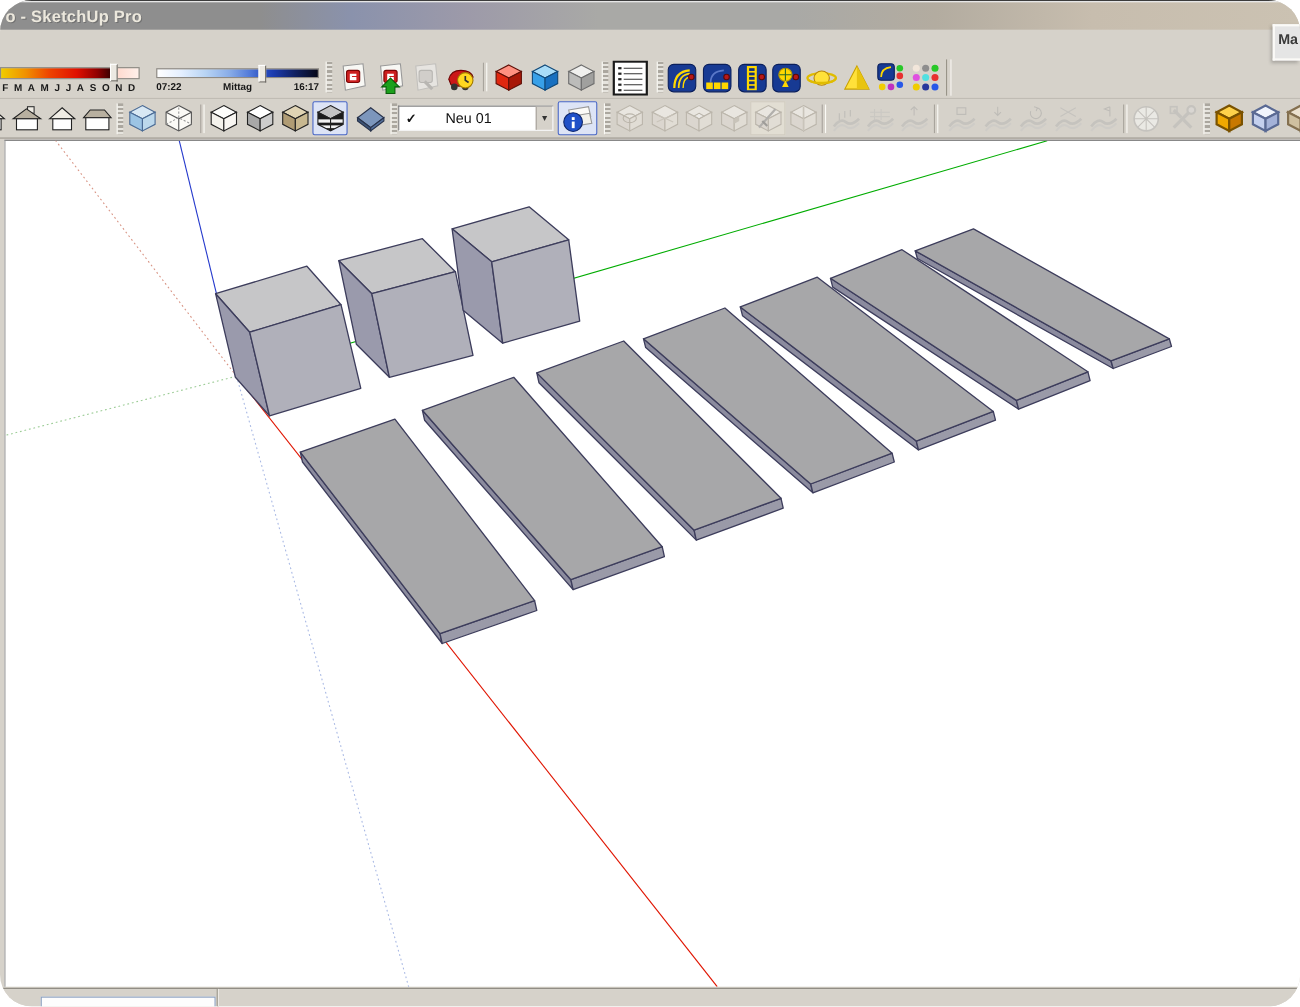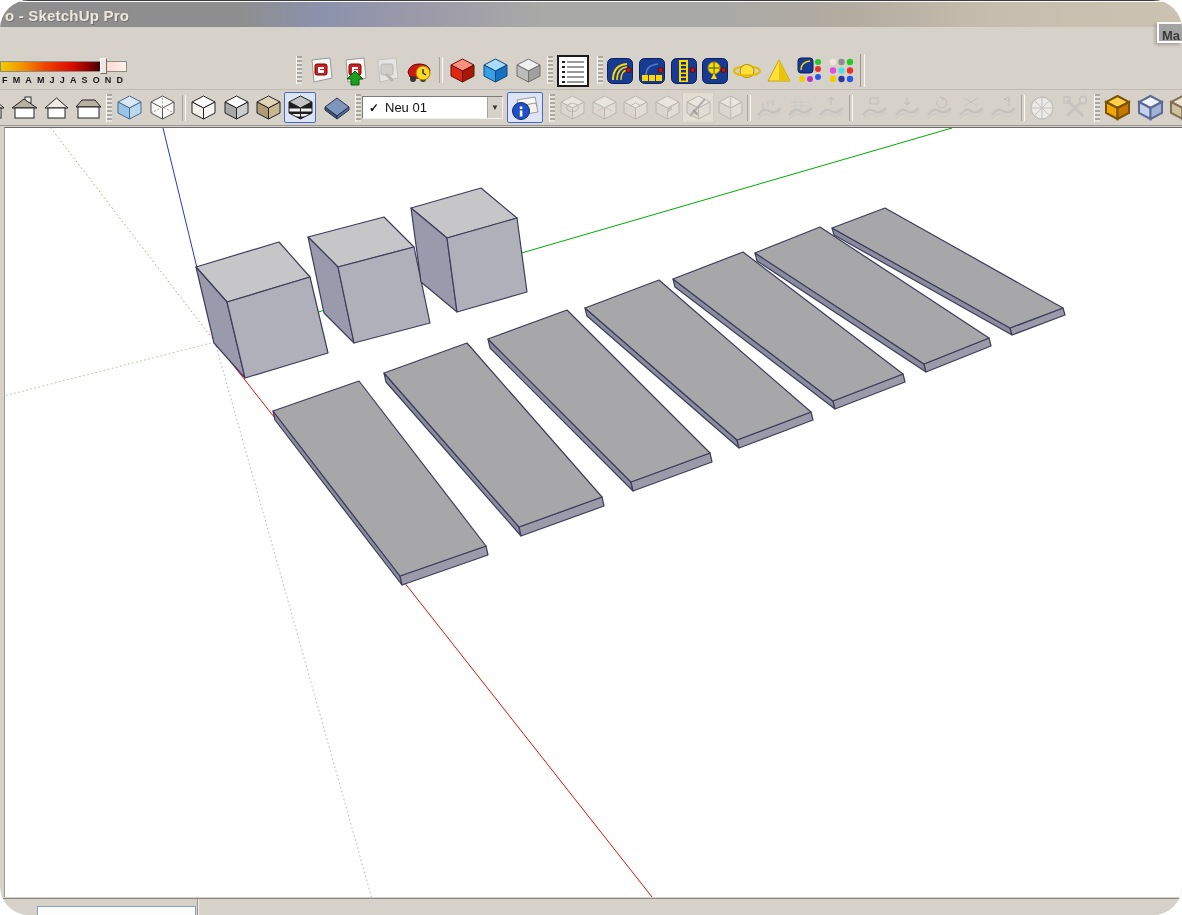--- a/index.html
+++ b/index.html
@@ -38,36 +38,36 @@
   .sbar{position:absolute;border:1px solid #8e8a84;box-sizing:border-box;}
   .sthumb{position:absolute;width:7px;height:16px;background:#ece9e2;
     border:1px solid;border-color:#fff #6e6a64 #6e6a64 #fff;box-sizing:border-box;}
   .slabels{position:absolute;display:flex;justify-content:space-between;
     font-size:9px;font-weight:bold;color:#181818;}
   
   .dropdown{position:absolute;top:6px;height:23px;background:#fff;display:flex;align-items:center;
     border:1px solid;border-color:#7a7a7a #f2f2f2 #f2f2f2 #7a7a7a;box-sizing:border-box;
     font-size:13px;color:#111;}
   .dd-check{width:22px;text-align:center;font-weight:bold;font-size:12px;}
-  .dd-value{flex:1;}
+  .dd-value{flex:1;margin-left:20px;}
   .dd-arrow{width:14px;align-self:stretch;background:#d6d2ca;border-left:1px solid #a8a49c;
     font-size:8px;color:#333;display:flex;align-items:center;justify-content:center;}
   
   .viewport{position:absolute;left:4px;top:127px;width:1178px;height:770px;background:#fff;
     border-top:1px solid #6b6b6b;border-left:1px solid #9a9a9a;box-sizing:border-box;overflow:hidden;}
   .viewport svg{position:absolute;left:-5px;top:-128px;}
   
   .statusbar{position:absolute;left:0;top:898px;width:1182px;height:17px;background:#d6d2ca;
     border-top:1px solid #8a867e;box-sizing:border-box;}
   .sb-box{position:absolute;left:37px;top:7px;width:157px;height:14px;background:#fdfdfd;
     border:1px solid #8aa0c0;}
   .sb-div{position:absolute;left:197px;top:0;width:1px;height:17px;background:#989488;
     border-right:1px solid #f4f2ee;}
   
-  .ma-panel{position:absolute;left:1157px;top:22px;width:25px;height:21px;background:#a3a3a3;
+  .ma-panel{position:absolute;left:1157px;top:22px;width:25px;height:33px;background:#e5e5e5;
     border:2px solid #fbfaf7;border-right:none;box-sizing:border-box;
     box-shadow:-2px 2px 3px rgba(60,60,60,.3);font-size:13px;font-weight:bold;color:#3a3a3a;
     padding:4px 0 0 3px;}
 </style>
 </head>
 <body>
 
 <div class="window">
   <div class="titlebar">
     <span class="title-text">o - SketchUp Pro</span>
@@ -83,20 +83,29 @@
           <span>M</span>
           <span>J</span>
           <span>J</span>
           <span>A</span>
           <span>S</span>
           <span>O</span>
           <span>N</span>
           <span>D</span>
         </div>
       </div>
+      <div class="slider" style="left: 138px; width: 154px;">
+        <div class="sbar" style="left: 4px; top: 7px; width: 148px; height: 9px; background: linear-gradient(90deg, rgb(255, 255, 255) 0%, rgb(228, 239, 255) 15%, rgb(184, 212, 244) 30%, rgb(136, 172, 232) 45%, rgb(80, 120, 216) 58%, rgb(44, 80, 192) 66%, rgb(28, 60, 176) 72%, rgb(16, 32, 96) 86%, rgb(6, 8, 24) 100%);"></div>
+        <div class="sthumb" style="left: 97px; top: 4px;"></div>
+        <div class="slabels" style="left: 4px; top: 19px; width: 148px;">
+          <span>07:22</span>
+          <span>Mittag</span>
+          <span>16:17</span>
+        </div>
+      </div>
       <div class="grip" style="left: 296px;"></div>
       <div class="tbtn" style="left: 305px;">
         <svg width="30" height="30" viewBox="0 0 30 30">
       <polygon points="6,4 24,2 26,22 8,26" fill="#f8f8f4" stroke="#999"></polygon>
       <rect x="9" y="8" width="12" height="11" rx="2" fill="#cc1f1f" stroke="#7a0505"></rect>
       <path d="M12 11 h6 v2 h-4 v1 h4 v3 h-6 z" fill="#fff"></path>
         </svg>
       </div>
       <div class="tbtn" style="left: 339px;">
         <svg width="30" height="30" viewBox="0 0 30 30">

